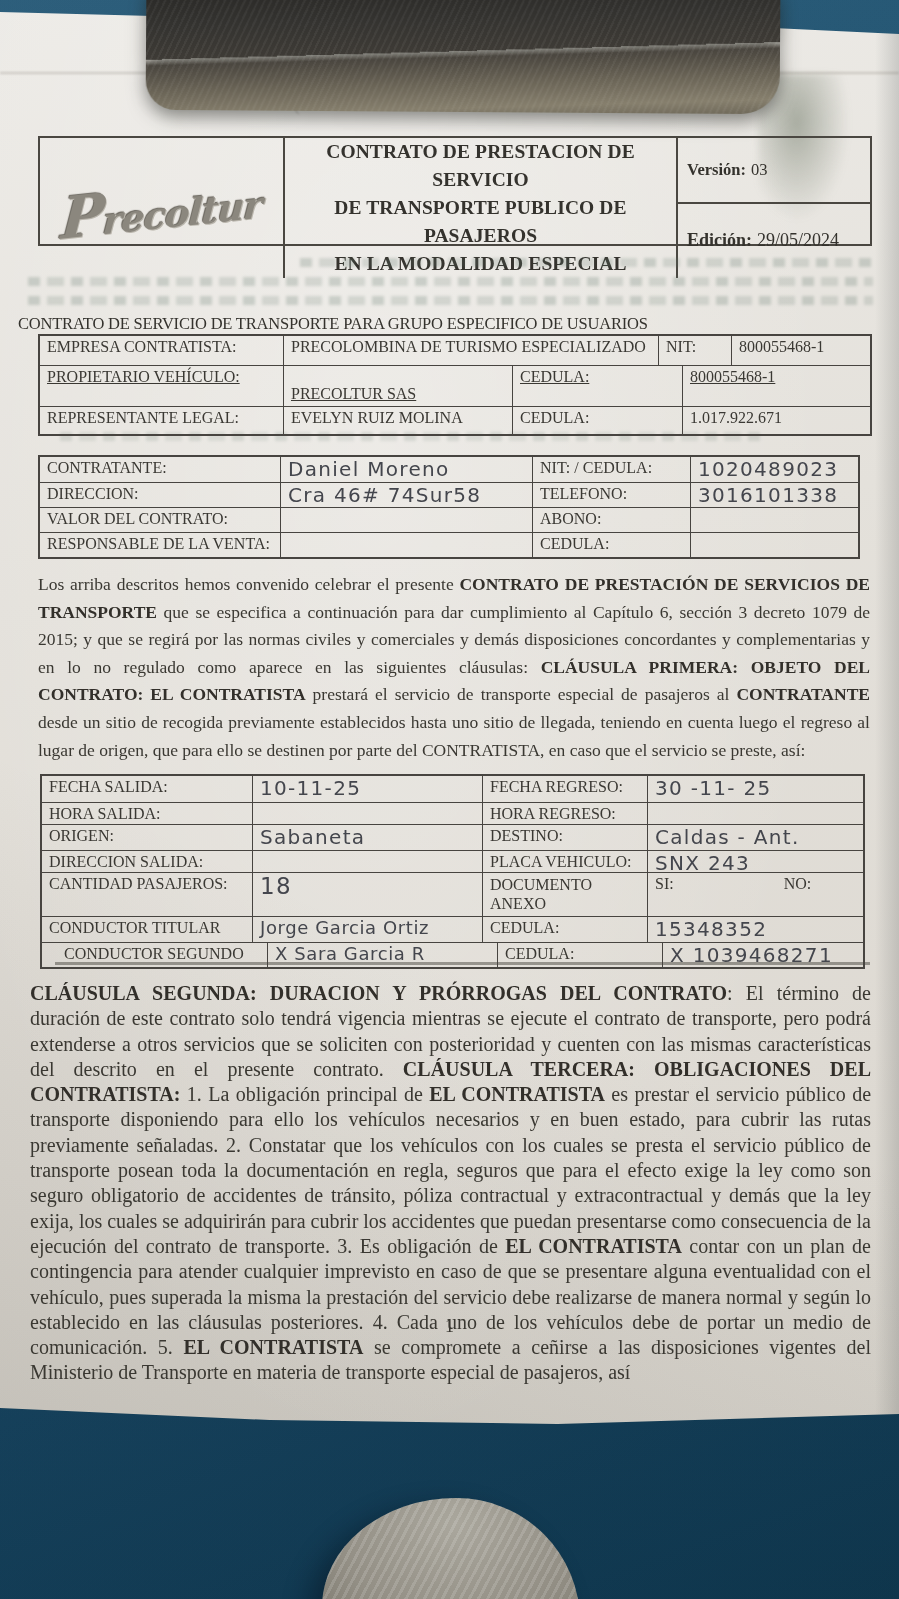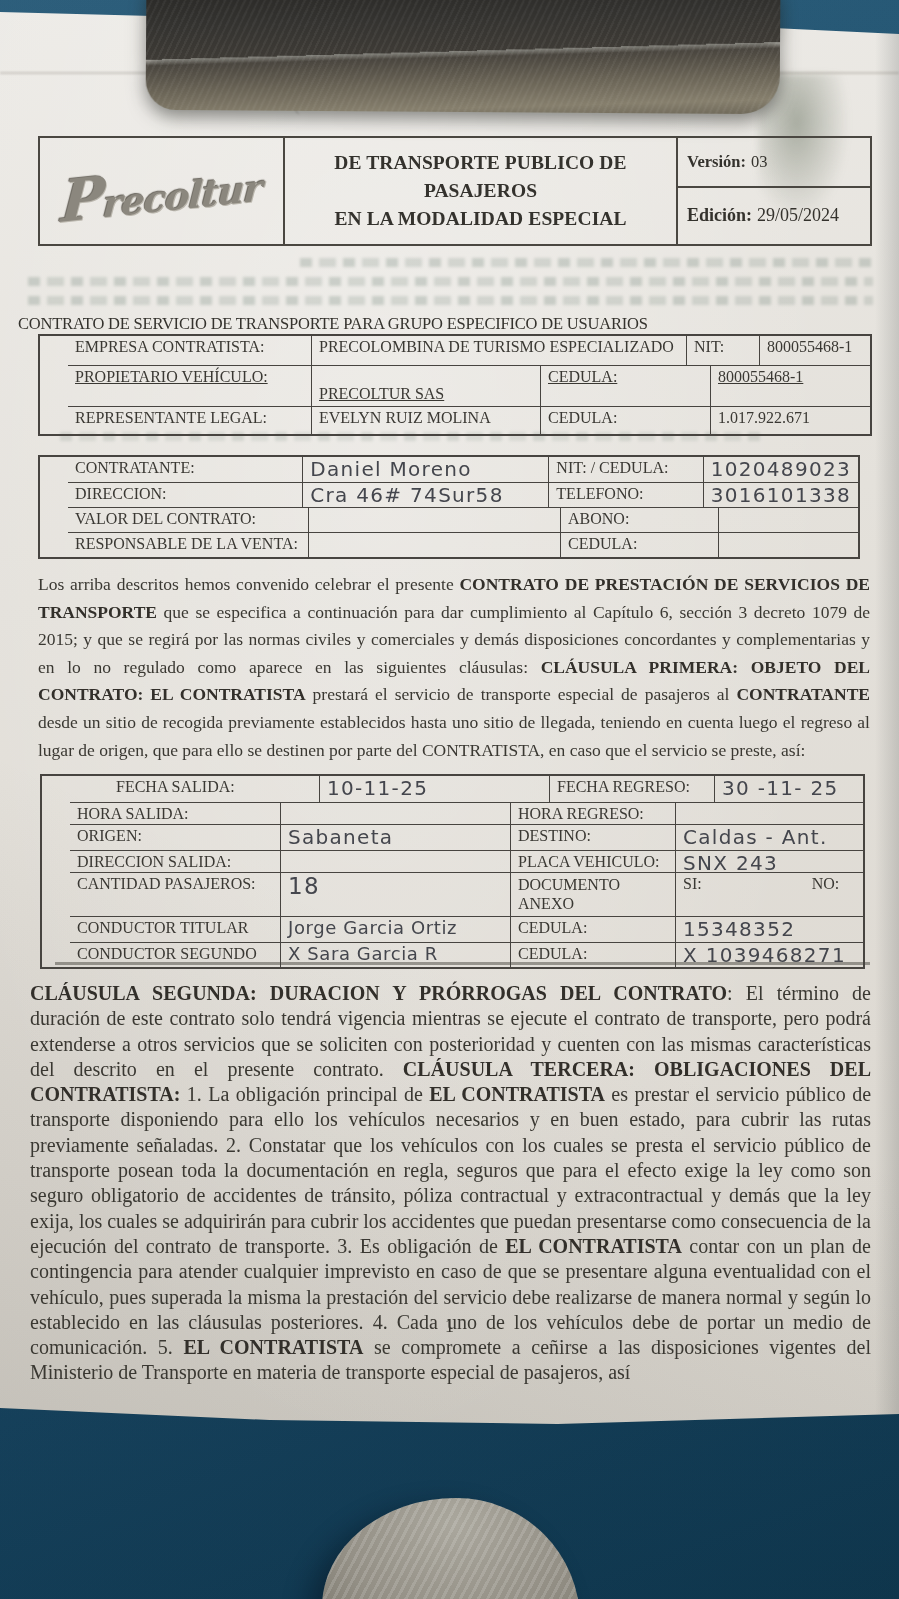--- a/index.html
+++ b/index.html
@@ -80,21 +80,21 @@
   .hdr-ed-row { flex:1; display:flex; align-items:center; padding-left:9px;
     font-size:18px; color:#34322d; }
   .bold-lbl { font-weight:700; margin-right:5px; }
 
   
   .section-heading { position:absolute; left:18px; top:314px; width:856px;
     font-weight:400; font-size:16.5px; letter-spacing:-.2px; color:#34322d; }
 
   
   .tbl { position:absolute; border:2.5px solid #474440; color:#3a3833; font-size:16px; }
-  .tr { display:flex; border-top:1.5px solid #474440;margin-left:28px; }
+  .tr { display:flex; border-top:1.5px solid #474440; }
   .tr:first-child { border-top:none; }
   .td { border-left:1.5px solid #474440; padding:2px 7px; overflow:visible; white-space:nowrap; }
   .td:first-child { border-left:none; }
   .hw { font-family:"DejaVu Sans", sans-serif; font-size:20px; color:#44464d;
     letter-spacing:1.3px; transform:rotate(-1.3deg); position:relative; top:-2px; }
 
   
   .t1 { left:38px; top:334px; width:834px; }
   .t1 .r1 .c1{width:243px;} .t1 .r1 .c2{width:375px;} .t1 .r1 .c3{width:73px;} .t1 .r1 .c4{flex:1;}
   .t1 .rx .c1{width:243px;} .t1 .rx .c2{width:229px;} .t1 .rx .c3{width:170px;} .t1 .rx .c4{flex:1;}
@@ -102,22 +102,22 @@
   .t1 .r2 .c2{display:flex; align-items:flex-end; padding-bottom:3px;}
 
   
   .t2 { left:38px; top:455px; width:822px; }
   .t2 .tr{height:25px;}
   .t2 .c1{width:240px;} .t2 .c2{width:252px;} .t2 .c3{width:158px;} .t2 .c4{flex:1;}
 
   
   .t3 { left:40px; top:774px; width:825px; }
   .t3 .c1{width:210px;} .t3 .c2{width:230px;} .t3 .c3{width:165px;} .t3 .c4{flex:1;}
-  .t3 .ra{height:26px;padding-left:39px;} .t3 .rb{height:22px;} .t3 .rc{height:26px;} .t3 .rd{height:22px;}
-  .t3 .re{height:44px;} .t3 .rf{height:26px;} .t3 .rg{height:25px;}
+  .t3 .ra{height:26px;} .t3 .rb{height:22px;} .t3 .rc{height:26px;} .t3 .rd{height:22px;}
+  .t3 .re{height:44px;} .t3 .rf{height:26px;} .t3 .rg{height:25px;padding-left:15px;}
   .t3 .re .c3{white-space:normal; line-height:19px;}
   .sino { display:flex; }
   .sino span:first-child { margin-right:110px; }
   .hw-big { font-size:23px; }
   .hw-sm { font-size:18px; letter-spacing:.6px; }
 
   
   .para { position:absolute; text-align:justify; color:#3a3832; }
   .para b { color:#322f2a; }
   .p1 { left:38px; top:571px; width:832px; font-size:17.5px; line-height:27.6px; }
@@ -136,20 +136,21 @@
     <div class="crease-1"></div>
     <div class="crease-2"></div>
     <div class="clip-smudge"></div>
     <div class="edge-shadow-right"></div>
 
     <div class="hdr">
       <div class="hdr-logo-cell">
         <span class="logo-text">Precoltur</span>
       </div>
       <div class="hdr-title-cell">
+        <span>CONTRATO DE PRESTACION DE SERVICIO</span>
         <span>DE TRANSPORTE PUBLICO DE PASAJEROS</span>
         <span>EN LA MODALIDAD ESPECIAL</span>
       </div>
       <div class="hdr-ver-cell">
         <div class="hdr-ver-row">
           <span class="bold-lbl">Versión:</span>
           <span>03</span>
         </div>
         <div class="hdr-ed-row">
           <span class="bold-lbl">Edición:</span>

